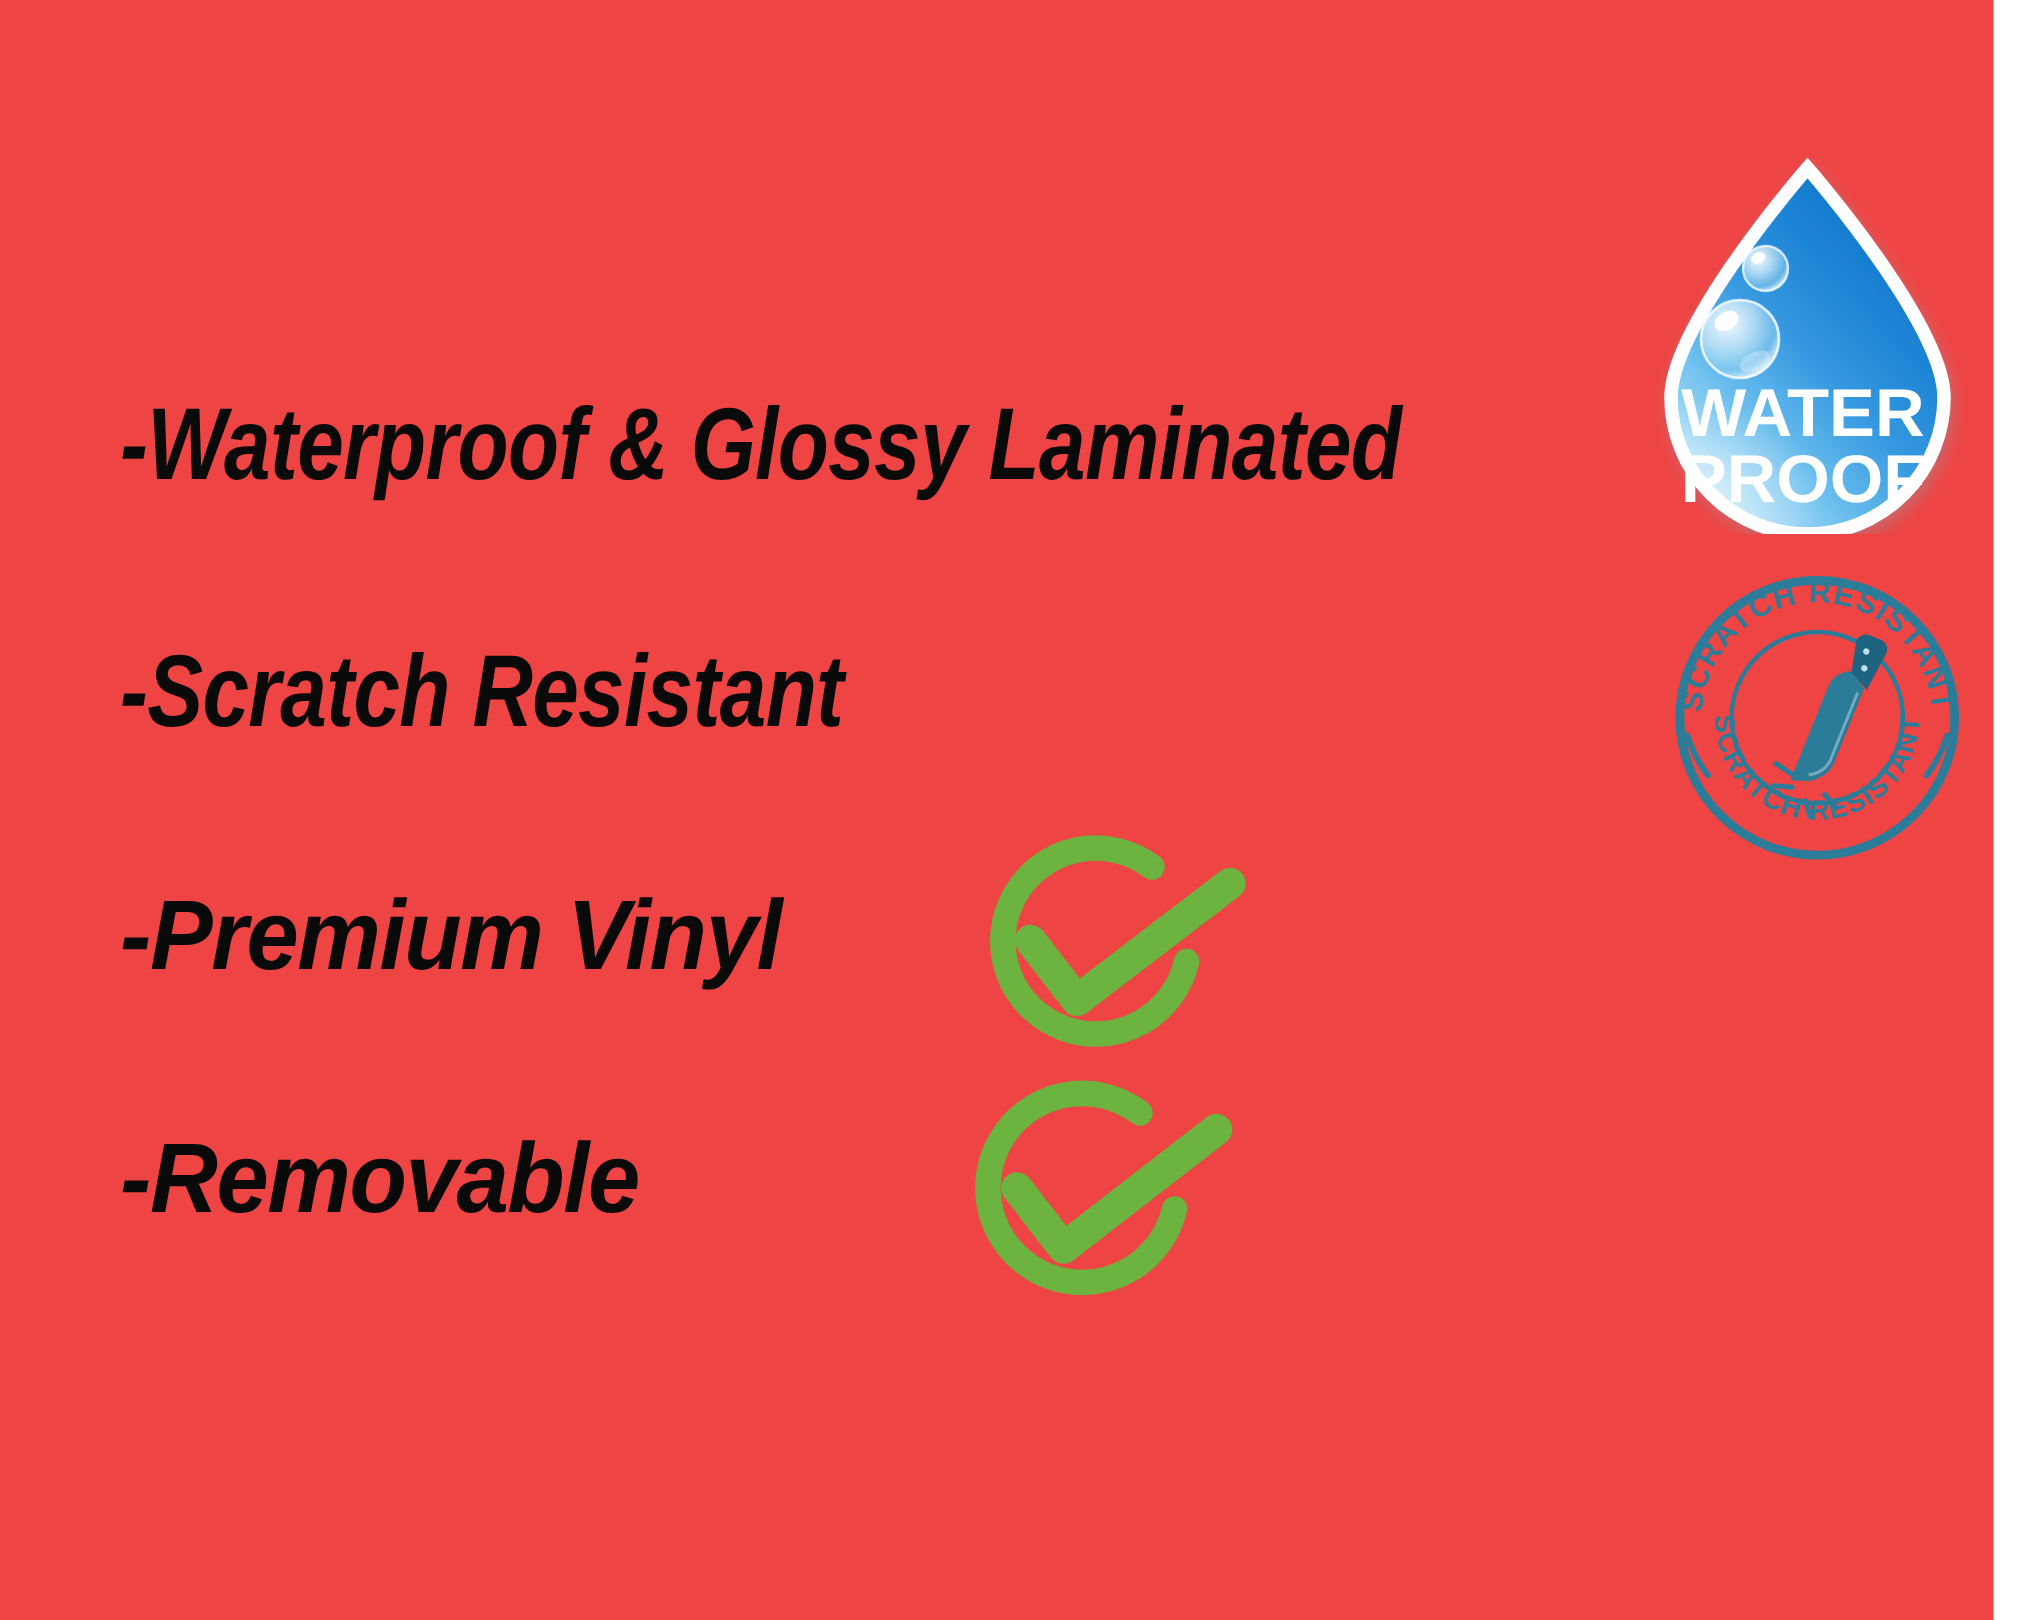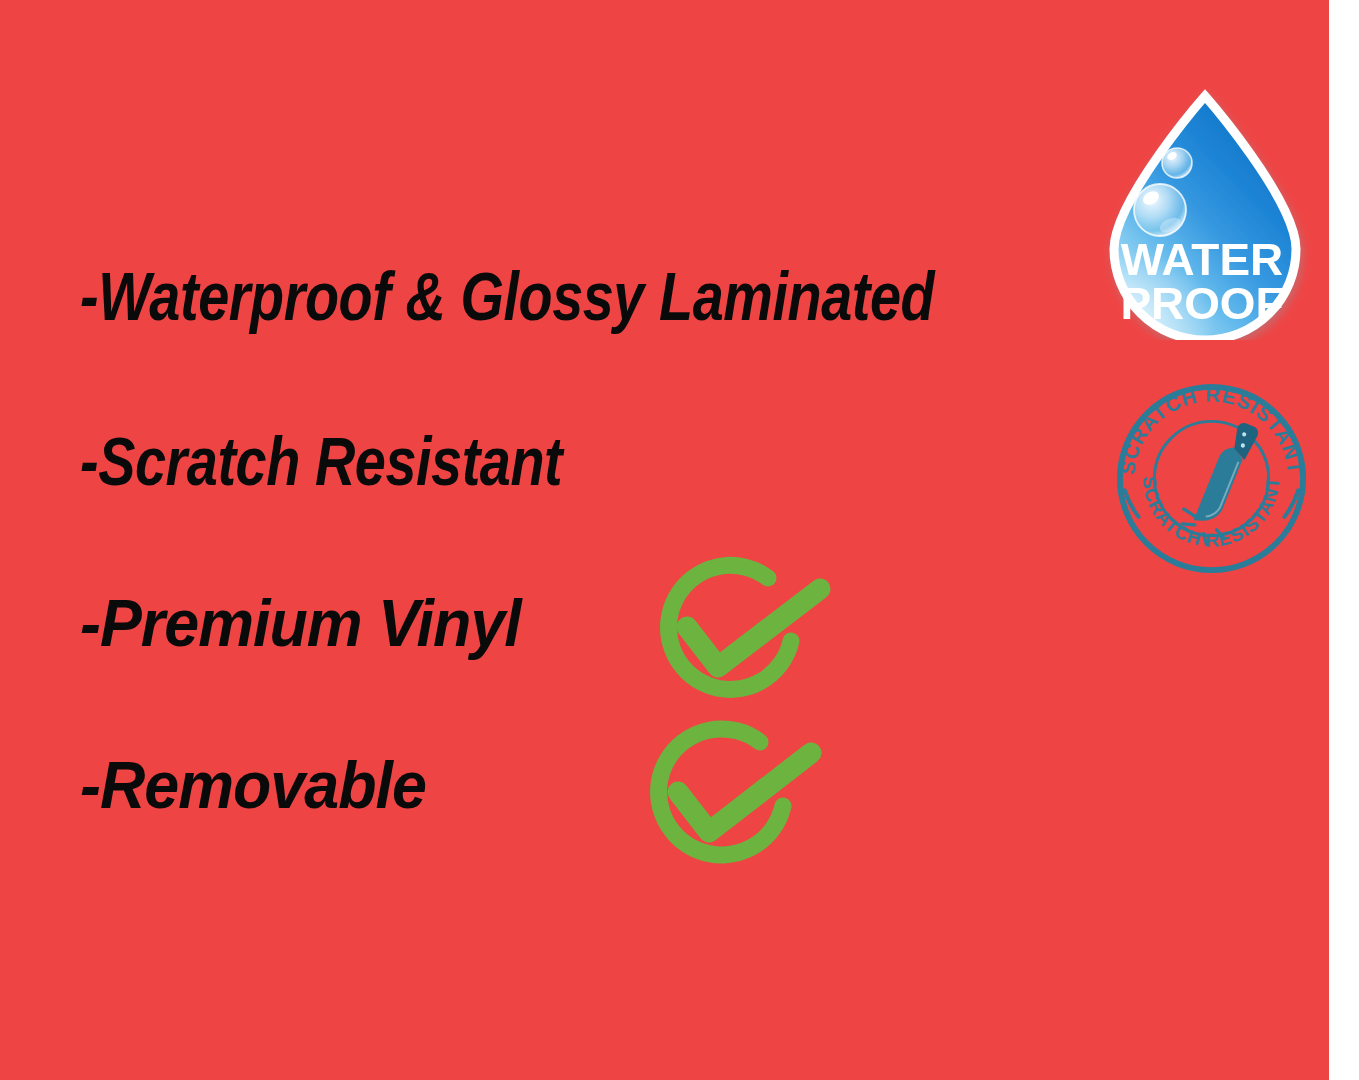--- a/index.html
+++ b/index.html
@@ -47,21 +47,21 @@
   #feature-1 { left: 80px;  top: 427px; font-size: 68px; }
   #feature-2 { left: 80px;  top: 590px; font-size: 66px; }
   #feature-3 { left: 80px;  top: 752px; font-size: 66px; }
 
   
   .badge {
     position: absolute;
   }
   #waterproof-badge {
     left: 1100px;
-    top: 88px;
+    top: 104px;
     width: 210px;
     height: 252px;
   }
   #scratch-badge {
     left: 1113px;
     top: 380px;
     width: 197px;
     height: 197px;
   }
 

